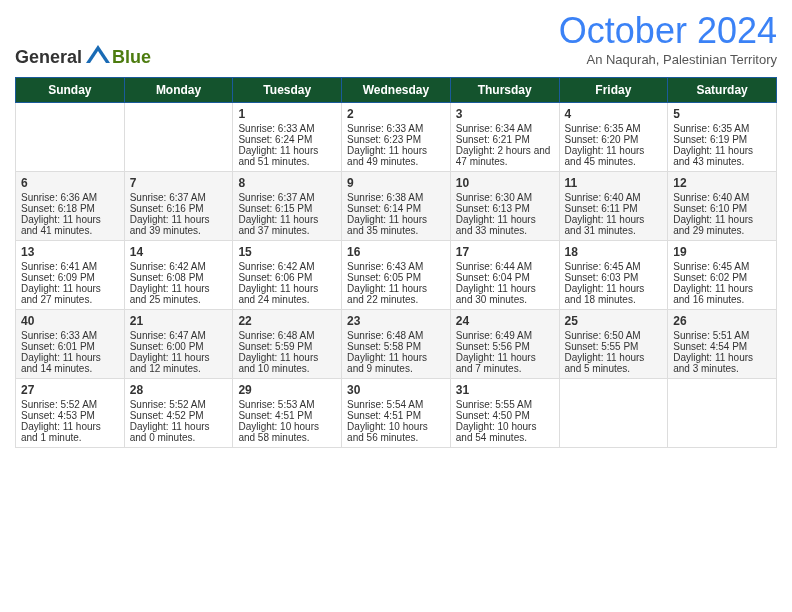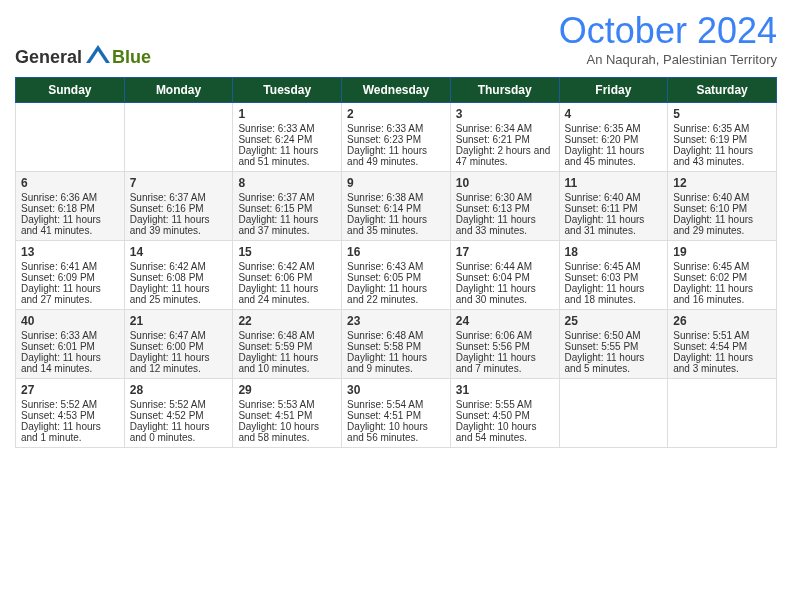--- a/index.html
+++ b/index.html
@@ -259,21 +259,21 @@
           <div>Daylight: 11 hours and 10 minutes.</div>
         </td>
         <td>
           <span class="day-number">23</span>
           <div>Sunrise: 6:48 AM</div>
           <div>Sunset: 5:58 PM</div>
           <div>Daylight: 11 hours and 9 minutes.</div>
         </td>
         <td>
           <span class="day-number">24</span>
-          <div>Sunrise: 6:06 AM</div>
+          <div>Sunrise: 6:49 AM</div>
           <div>Sunset: 5:56 PM</div>
           <div>Daylight: 11 hours and 7 minutes.</div>
         </td>
         <td>
           <span class="day-number">25</span>
           <div>Sunrise: 6:50 AM</div>
           <div>Sunset: 5:55 PM</div>
           <div>Daylight: 11 hours and 5 minutes.</div>
         </td>
         <td>

